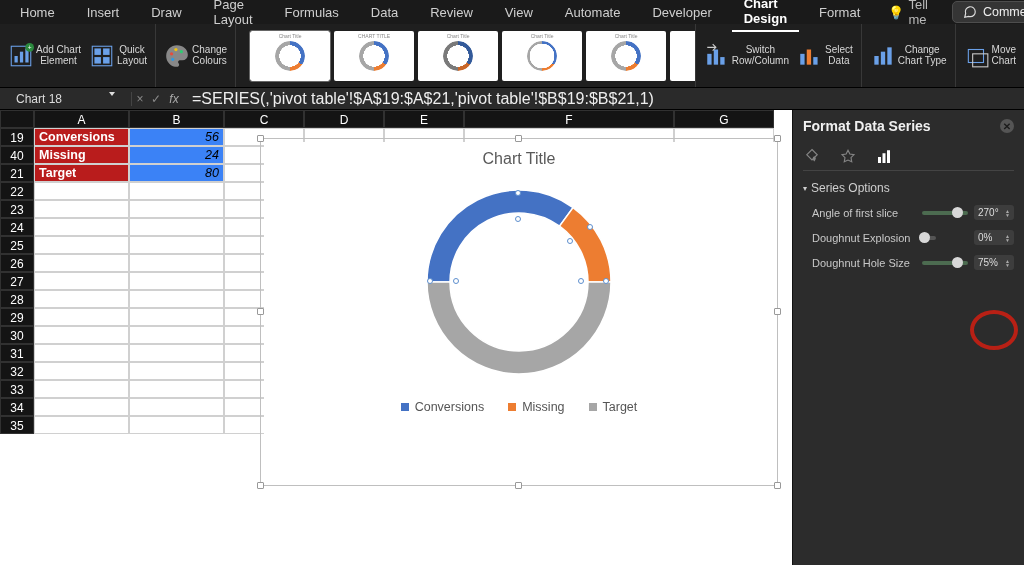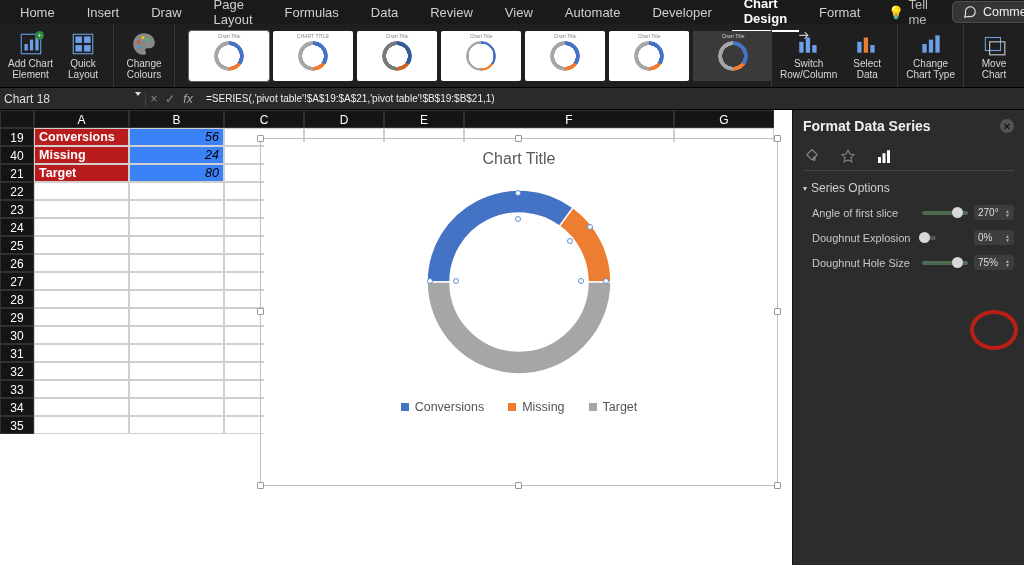--- a/index.html
+++ b/index.html
@@ -11,38 +11,38 @@
   .menu-tab.active { color: #fff; font-weight: 600; border-bottom: 2px solid #fff; }
   .menu-spacer { flex: 1; }
   .tellme { display: flex; align-items: center; gap: 4px; color: #bbb; font-size: 13px; padding: 0 8px; }
   .btn-comments { display: flex; align-items: center; gap: 6px; background: #353535; border: 1px solid #4d4d4d; border-radius: 5px; padding: 3px 10px; color: #eee; font-size: 12.5px; cursor: pointer; }
   .btn-share { display: flex; align-items: center; gap: 5px; background: #1f8d3b; border-radius: 5px; padding: 3px 10px 3px 8px; color: #fff; font-size: 13px; font-weight: 500; cursor: pointer; margin-left: 8px; }
   .chev-down { width: 0; height: 0; border-left: 3px solid transparent; border-right: 3px solid transparent; border-top: 4px solid currentColor; margin-left: 2px; display: inline-block; }
 
   
   .ribbon { display: flex; align-items: stretch; height: 64px; background: #1f1f1f; border-bottom: 1px solid #000; }
   .ribbon-group { display: flex; flex-direction: row; align-items: center; padding: 4px 8px; border-right: 1px solid #383838; gap: 8px; }
-  .ribbon-btn { display: flex; flex-direction: column; align-items: center; justify-content: center; gap: 2px; font-size: 10px; color: #d8d8d8; line-height: 1.05; text-align: center; cursor: pointer; min-width: 44px; }
+  .ribbon-btn { display: flex; align-items: center; justify-content: center; gap: 2px; font-size: 10px; color: #d8d8d8; line-height: 1.05; text-align: center; cursor: pointer; min-width: 44px; }
   .ribbon-icon { width: 26px; height: 26px; display: flex; align-items: center; justify-content: center; }
   .gallery { display: flex; align-items: center; gap: 4px; padding: 2px 6px; }
   .gallery-item { width: 80px; height: 50px; background: #fff; border-radius: 2px; display: flex; align-items: center; justify-content: center; cursor: pointer; position: relative; }
   .gallery-item.dark { background: #3a3a3a; }
   .gallery-item.selected { outline: 1px solid #666; }
   .gallery-mini-title { position: absolute; top: 2px; font-size: 5px; color: #888; }
 
   
   .mini-donut { width: 30px; height: 30px; border-radius: 50%; position: relative; }
 
   
   .formula-bar { display: flex; align-items: center; height: 22px; background: #2a2a2a; border-bottom: 1px solid #000; font-size: 12px; }
-  .name-box { width: 146px; padding: 0 4px; color: #ddd; border-right: 1px solid #444; display:flex; align-items:flex-start; }
+  .name-box { width: 132px; padding: 0 16px; color: #ddd; border-right: 1px solid #444; display:flex; align-items:flex-start; }
   .name-box .chev-down { margin-left: auto; }
   .fx-btn { width: 20px; text-align: center; color: #aaa; font-style: italic; cursor: pointer; }
   .fx-x  { width: 16px; text-align: center; color: #888; }
-  .formula-input { flex: 1; padding: 0 8px; color: #eee; background: transparent; border: none; outline: none; font-size: 10px; }
+  .formula-input { flex: 1; padding: 0 8px; color: #eee; background: transparent; border: none; outline: none; font-size: 16px; }
 
   
   .main { display: flex; height: calc(565px - 24px - 64px - 22px); }
   .sheet { flex: 1; position: relative; background: #fff; overflow: hidden; }
   .side-panel { width: 232px; background: #2c2c2c; border-left: 1px solid #111; display: flex; flex-direction: column; padding: 8px 10px; gap: 10px; color: #ddd; }
 
   
   .grid { display: grid; grid-template-columns: 34px 95px 95px 80px 80px 80px 210px 100px; }
   .col-head, .row-head { background: #141414; color: #fff; font-size: 12px; text-align: center; border: 1px solid #313131; height: 18px; line-height: 18px; }
   .corner { background: #141414; border: 1px solid #313131; }

